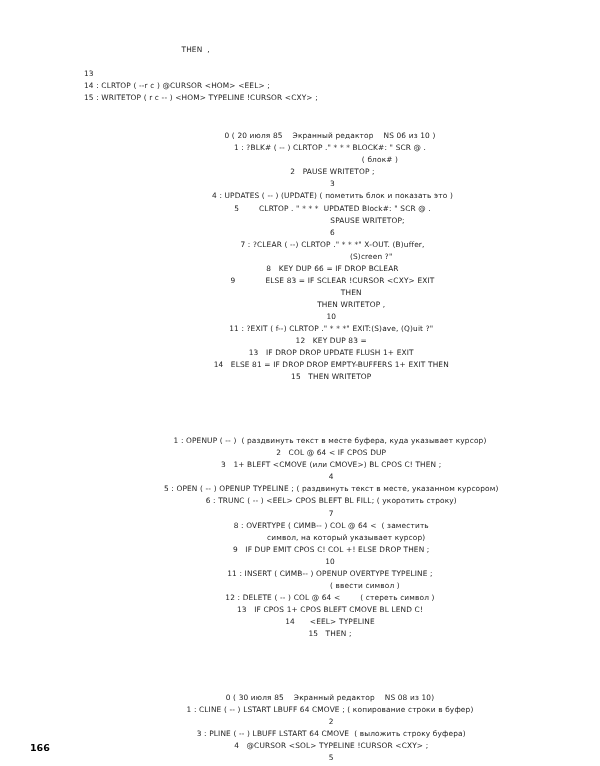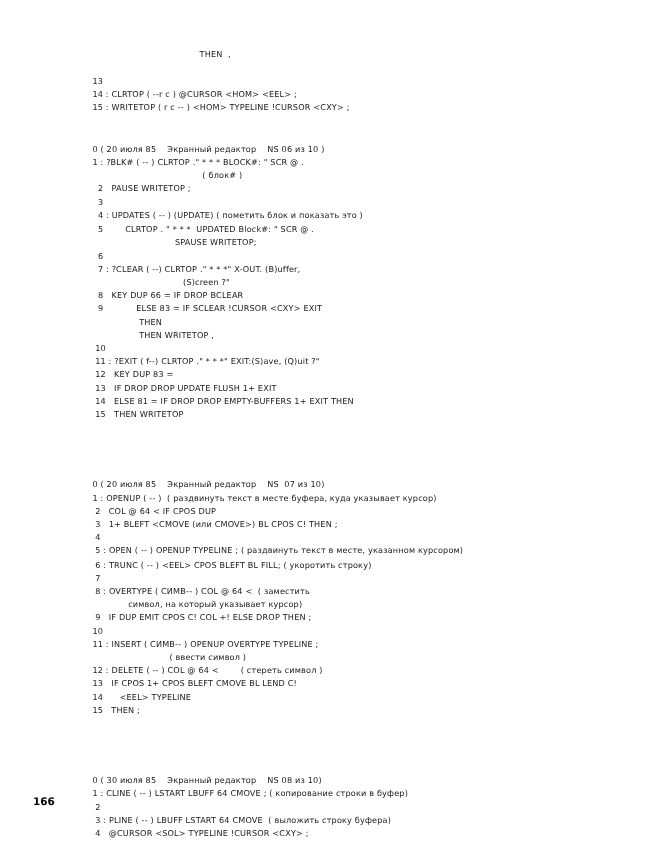--- a/index.html
+++ b/index.html
@@ -21,36 +21,37 @@
     height: 766px;
     box-sizing: border-box;
     padding: 44px 24px 0 30px;
   }
   .code-block {
     font-family: "DejaVu Sans", sans-serif;
     font-size: 7.4px;
     line-height: 12.05px;
     white-space: pre;
     letter-spacing: 0.15px;
+    text-align: center;
   }
   .block-gap {
     height: 26px;
   }
   .top-line {
     font-family: "DejaVu Sans", sans-serif;
     font-size: 7.4px;
     line-height: 12.05px;
     white-space: pre;
     letter-spacing: 0.15px;
     margin-left: 0;
   }
   .page-number {
     position: absolute;
     left: 30px;
-    bottom: 31px;
+    bottom: 13px;
     font-family: "DejaVu Sans", sans-serif;
     font-size: 9.5px;
     font-weight: bold;
     color: #000;
   }
   .content {
     padding-left: 54px;
   }
 </style>
 </head>
@@ -85,21 +86,20 @@
  10
  11 : ?EXIT ( f--) CLRTOP ." * * *" EXIT:(S)ave, (Q)uit ?"
  12   KEY DUP 83 =
  13   IF DROP DROP UPDATE FLUSH 1+ EXIT
  14   ELSE 81 = IF DROP DROP EMPTY-BUFFERS 1+ EXIT THEN
  15   THEN WRITETOP</div>
 
     <div class="block-gap"></div>
     <div class="block-gap"></div>
 
-    <div class="code-block">0 ( 20 июля 85    Экранный редактор    NS  07 из 10)</div>
     <div class="code-block">1 : OPENUP ( -- )  ( раздвинуть текст в месте буфера, куда указывает курсор)
  2   COL @ 64 &lt; IF CPOS DUP
  3   1+ BLEFT &lt;CMOVE (или CMOVE&gt;) BL CPOS C! THEN ;
  4
  5 : OPEN ( -- ) OPENUP TYPELINE ; ( раздвинуть текст в месте, указанном курсором)
  6 : TRUNC ( -- ) &lt;EEL&gt; CPOS BLEFT BL FILL; ( укоротить строку)
  7
  8 : OVERTYPE ( СИМВ-- ) COL @ 64 &lt;  ( заместить
              символ, на который указывает курсор)
  9   IF DUP EMIT CPOS C! COL +! ELSE DROP THEN ;

